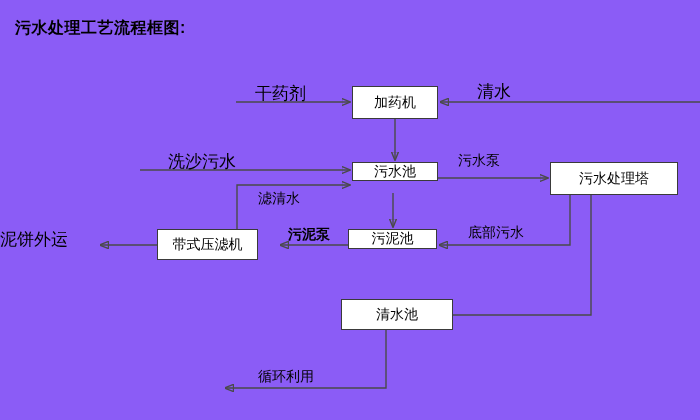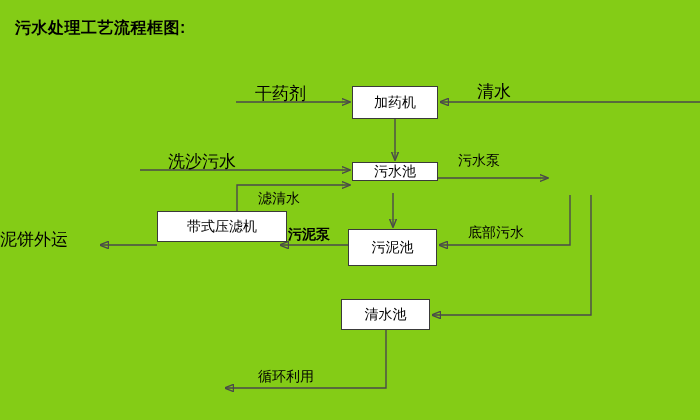--- a/index.html
+++ b/index.html
@@ -7,21 +7,21 @@
     padding: 0;
     background: #ffffff;
   }
   body {
     font-family: "Liberation Sans", "DejaVu Sans", sans-serif;
   }
   #canvas {
     position: relative;
     width: 700px;
     height: 420px;
-    background: #84cc16;
+    background: #8b5cf6;
     overflow: hidden;
   }
   #title {
     position: absolute;
     left: 15px;
     top: 18px;
     font-size: 16px;
     font-weight: bold;
     color: #000000;
     letter-spacing: 0.5px;
@@ -133,30 +133,33 @@
   </svg>
 
   <div class="node" style="left:352px; top:86px;  width:86px;  height:33px;text-align:right;">
     <span>加药机</span>
   </div>
 
   <div class="node" style="left:352px; top:162px; width:86px;  height:19px;">
     <span>污水池</span>
   </div>
 
+  <div class="node" style="left:550px; top:162px; width:128px; height:33px;">
+    <span>污水处理塔</span>
+  </div>
 
-  <div class="node" style="left:157px; top:211px; width:130px; height:31px;">
+  <div class="node" style="left:157px; top:229px; width:101px; height:31px;">
     <span>带式压滤机</span>
   </div>
 
-  <div class="node" style="left:348px; top:229px; width:89px;  height:37px;">
+  <div class="node" style="left:348px; top:229px; width:89px;  height:20px;">
     <span>污泥池</span>
   </div>
 
-  <div class="node" style="left:341px; top:299px; width:89px;  height:31px;">
+  <div class="node" style="left:341px; top:299px; width:112px;  height:31px;">
     <span>清水池</span>
   </div>
 
   <div class="io-label" style="left:255px; top:82px;">干药剂</div>
 
   <div class="io-label" style="left:477px; top:80px;">清水</div>
 
   <div class="io-label" style="left:168px; top:150px;">洗沙污水</div>
 
   <div class="io-label" style="left:0; top:228px;">泥饼外运</div>

